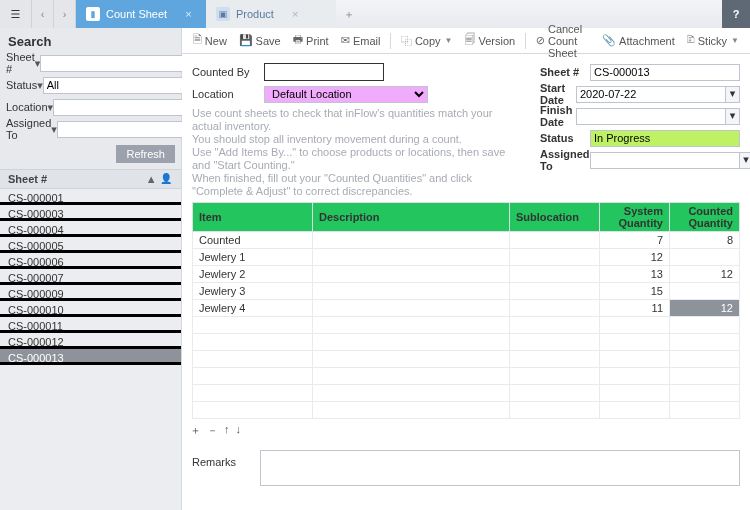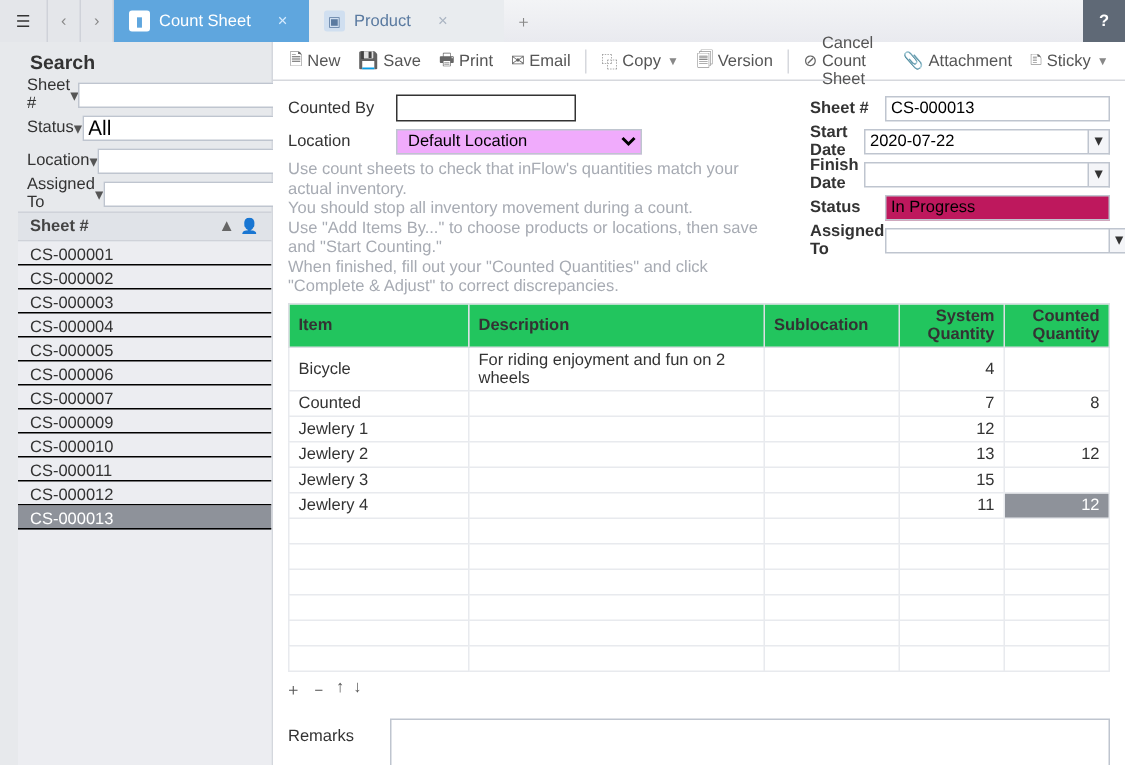--- a/index.html
+++ b/index.html
@@ -14,37 +14,37 @@
 .topbar .tab .x { margin-left:18px; color:#d7ecff; cursor:pointer;}
 .topbar .tab.inactive .x { color:#aab4c2;}
 .topbar .addtab { width:26px; display:flex; align-items:center; justify-content:center; color:#888; cursor:pointer;}
 .topbar .spacer { flex:1; }
 .topbar .help { width:28px; display:flex; align-items:center; justify-content:center; background:#5f6976; color:#fff; cursor:pointer; font-weight:bold;}
 .tabicon { width:14px;height:14px; margin-right:6px; display:inline-flex; align-items:center; justify-content:center; background:#fff; color:#5fa6de; font-size:9px; border-radius:2px;}
 .tab.inactive .tabicon{ background:#d0dff0; color:#5a7aa0;}
 
 
 .main { display:flex; height:calc(510px - 28px); }
-.sidebar { width:182px; background:#e7e9ec; border-right:1px solid #d4d7dd; display:flex; flex-direction:column;padding-left:12px;}
+.sidebar { width:182px; background:#e7e9ec; border-right:1px solid #d4d7dd; display:flex; flex-direction:column;}
 .content { flex:1; background:#fff; position:relative; display:flex; flex-direction:column;}
 
 
 .side-header { font-weight:bold; font-size:13px; padding:6px 8px 4px; color:#333;}
 .filters { padding:0 6px; }
 .frow { display:flex; align-items:center; height:20px; margin-bottom:2px;}
 .frow label { width:66px; color:#333;}
 .frow .caret { width:10px; color:#555;}
-.frow input, .frow select { flex:1; height:17px; border:1px solid #bfc5cf; background:#fff; font-size:14px; padding:0 3px;}
+.frow input, .frow select { flex:1; height:17px; border:1px solid #bfc5cf; background:#fff; font-size:11px; padding:0 3px;}
 .refreshrow { text-align:right; padding:4px 6px 6px;}
 .refreshrow button { background:#9ba2ad; color:#fff; border:none; padding:3px 10px; cursor:pointer;}
 
 .colheader { display:flex; align-items:center; background:#e0e3e8; border-top:1px solid #cfd2d9; border-bottom:1px solid #cfd2d9; padding:3px 8px; font-weight:bold; color:#444;}
 .colheader .sort { margin-left:auto; display:flex; gap:4px; color:#666;}
 .listbody { flex:1; overflow:auto; background:#ecedf1; }
-.listrow { padding:2px 8px; height:16px; line-height:14px; color:#333; border-bottom:1px solid #000000; cursor:pointer; }
+.listrow { padding:2px 8px; height:16px; line-height:14px; color:#333; border-bottom:3px solid #000000; cursor:pointer; }
 .listrow.selected { background:#8e929a; color:#fff;}
 
 
 .toolbar { height:26px; border-bottom:1px solid #d6d8dd; display:flex; align-items:center; padding:0 6px; gap:2px; color:#555;}
 .tbtn { display:flex; align-items:center; gap:3px; padding:2px 5px; cursor:pointer; border-radius:2px;}
 .tsep { width:1px; height:16px; background:#d6d8dd; margin:0 3px;}
 .ticon { font-size:11px; color:#666;}
 .tdd { font-size:8px; color:#888; margin-left:1px;}
 
 
@@ -120,30 +120,32 @@
         <label>Location</label>
         <span class="caret">▾</span>
         <input value="" style="">
       </div>
       <div class="frow">
         <label>Assigned To</label>
         <span class="caret">▾</span>
         <input value="" style="">
       </div>
     </div>
+    <div class="refreshrow">
+      <button>Refresh</button>
+    </div>
     <div class="colheader">
       <span>Sheet #</span>
       <span class="sort">
         <span>▲</span>
         <span style="font-size:10px">👤</span>
       </span>
     </div>
     <div class="listbody" id="listbody">
         <div class="listrow">CS-000001</div>
-        <div class="listrow">CS-000002</div>
         <div class="listrow">CS-000003</div>
         <div class="listrow">CS-000004</div>
         <div class="listrow">CS-000005</div>
         <div class="listrow">CS-000006</div>
         <div class="listrow">CS-000007</div>
         <div class="listrow">CS-000009</div>
         <div class="listrow">CS-000010</div>
         <div class="listrow">CS-000011</div>
         <div class="listrow">CS-000012</div>
         <div class="listrow selected">CS-000013</div>
@@ -225,21 +227,21 @@
           </div>
         <div class="fr">
             <label>Finish Date</label>
             <div class="datewrap">
               <input value="" style="">
               <span class="dd">▾</span>
             </div>
           </div>
         <div class="fr">
             <label>Status</label>
-            <input readonly="" style="background: #be185d;" value="In Progress">
+            <input readonly="" style="background: #bef264;" value="In Progress">
           </div>
         <div class="fr">
             <label>Assigned To</label>
             <div class="datewrap">
               <input value="" style="">
               <span class="dd">▾</span>
             </div>
           </div>
       </div>
     </div>
@@ -257,27 +259,20 @@
             <tr>
           <th>Item</th>
           <th>Description</th>
           <th>Sublocation</th>
           <th class="num">System Quantity</th>
           <th class="num">Counted Quantity</th>
         </tr>
           </thead>
         <tbody id="gridbody">
             <tr>
-              <td>Bicycle</td>
-              <td>For riding enjoyment and fun on 2 wheels</td>
-              <td></td>
-              <td class="num">4</td>
-              <td class="num "></td>
-            </tr>
-            <tr>
               <td>Counted</td>
               <td></td>
               <td></td>
               <td class="num">7</td>
               <td class="num ">8</td>
             </tr>
             <tr>
               <td>Jewlery 1</td>
               <td></td>
               <td></td>

